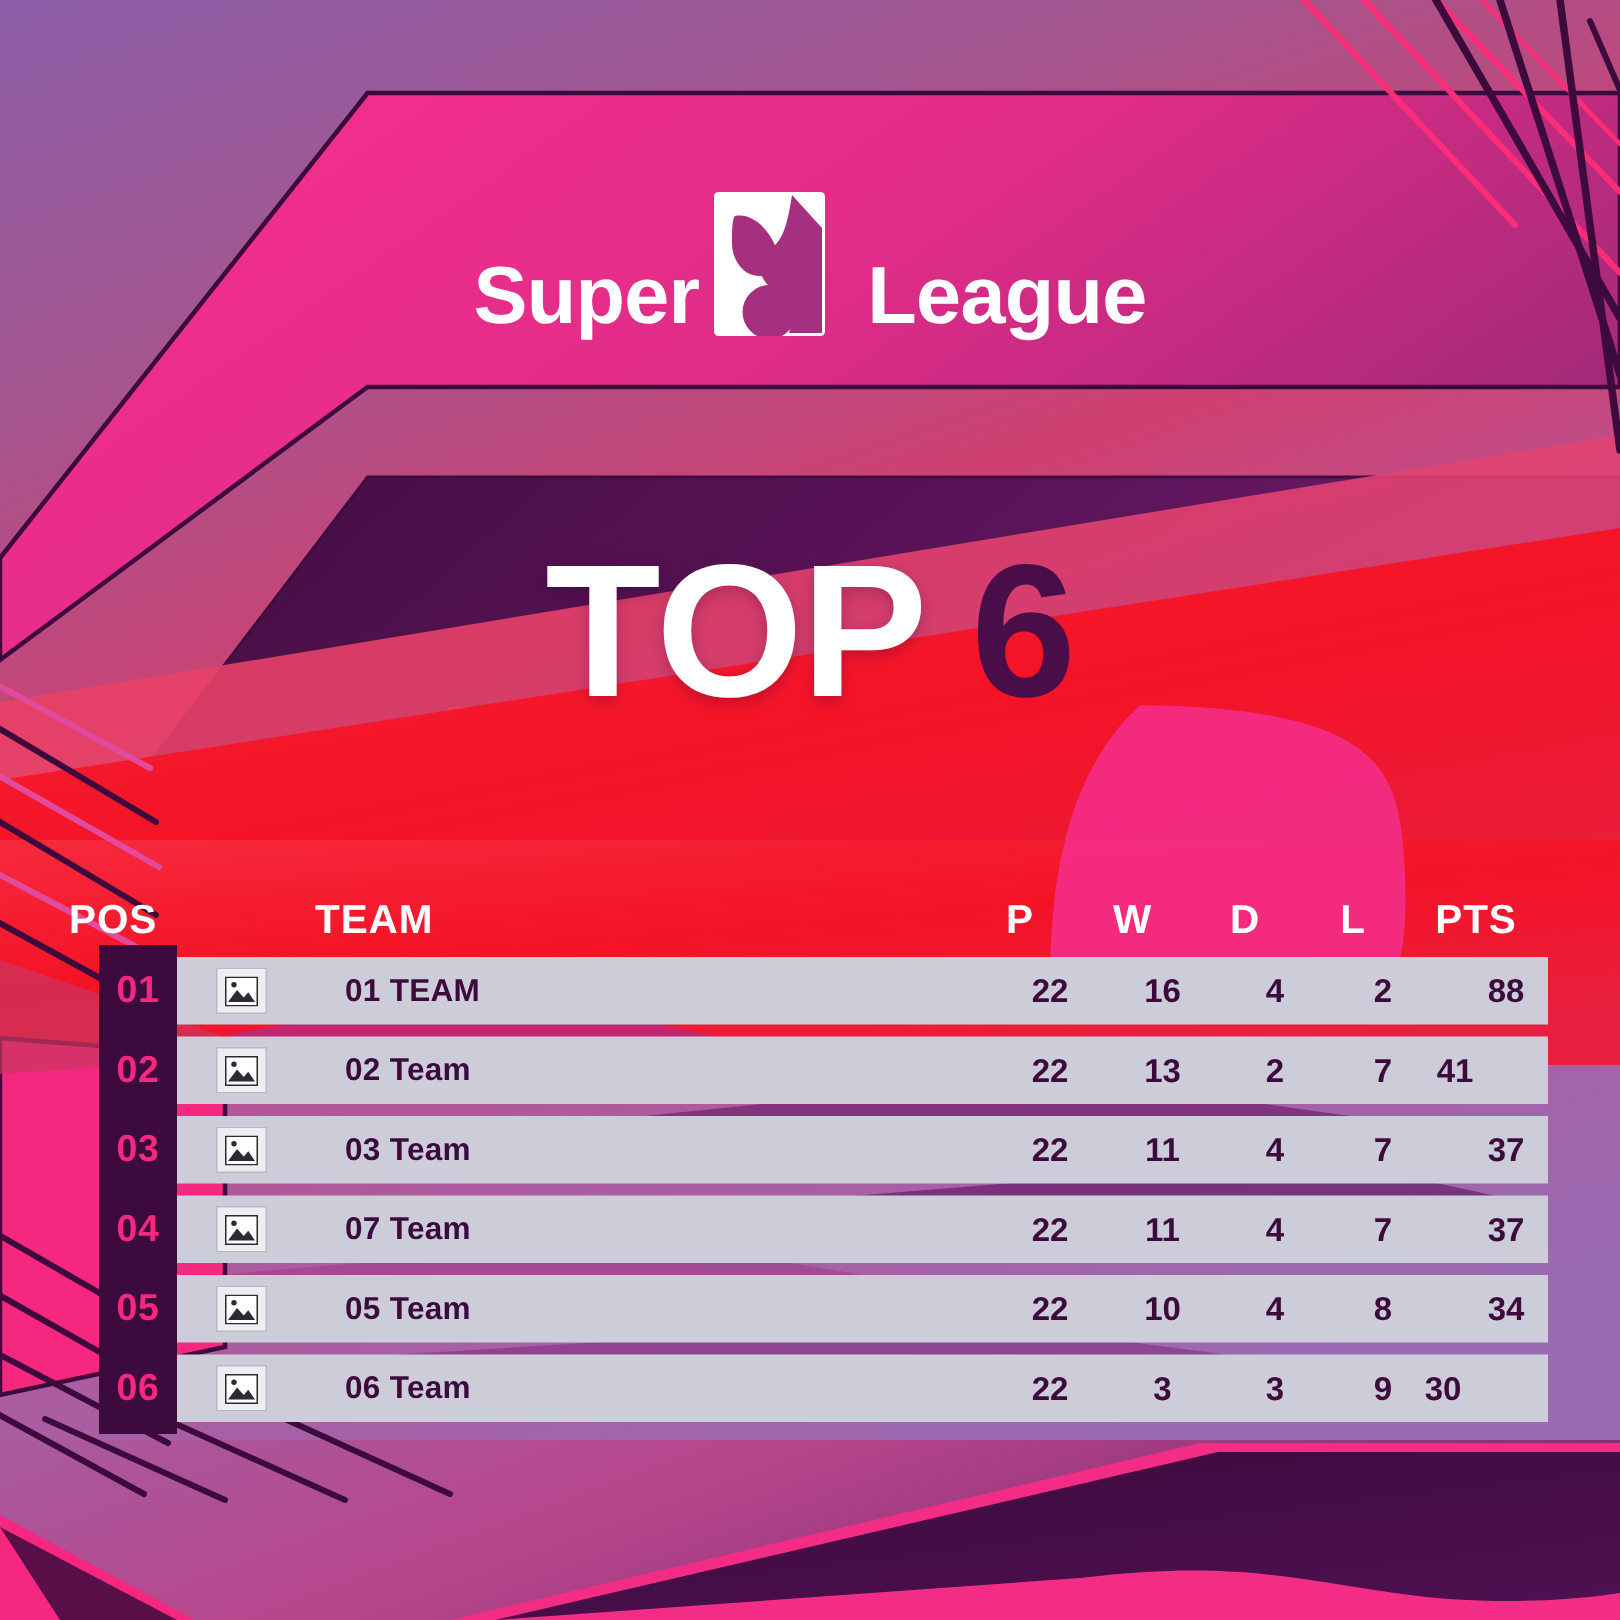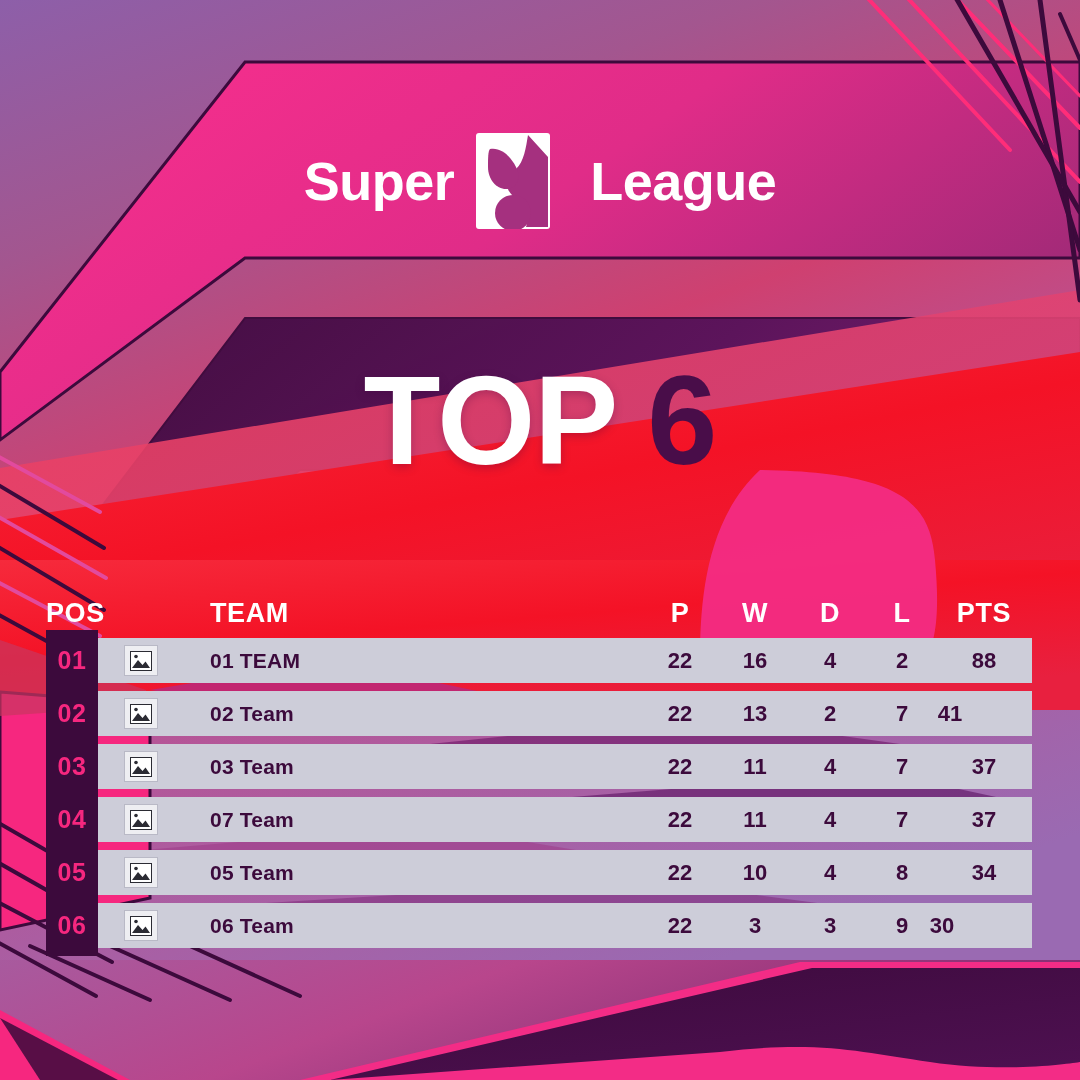--- a/index.html
+++ b/index.html
@@ -8,21 +8,21 @@
     font-family:"Liberation Sans", sans-serif;
     background:linear-gradient(170deg,#8b5ea8 0%, #9a5aa3 18%, #b8528f 38%, #d8407a 55%, #c05390 72%, #9a69b0 100%);
   }
   .stage *{box-sizing:border-box;}
   .bg{position:absolute;inset:0;}
   .bg svg{position:absolute;inset:0;width:1080px;height:1080px;display:block;}
 
   
   .logo-wrap{
     position:absolute;left:0;right:0;top:138px;height:86px;
-    display:flex;align-items:center;justify-content:center;gap:12px;
+    display:flex;align-items:flex-end;justify-content:center;gap:0px;
   }
   .logo-word{
     font-size:54px;font-weight:700;color:#ffffff;letter-spacing:-0.5px;
     line-height:1;white-space:nowrap;
   }
   .logo-word.left{margin-right:10px;}
   .logo-word.right{margin-left:28px;}
   .logo-mark{width:74px;height:96px;flex:0 0 auto;position:relative;}
 
   
@@ -44,21 +44,21 @@
   .table{position:absolute;left:0;top:592px;width:1080px;}
   .thead{
     position:relative;height:42px;display:flex;align-items:center;
     color:#ffffff;font-size:27px;font-weight:700;letter-spacing:.6px;
   }
   .th{position:absolute;top:0;line-height:42px;}
   .th-pos{left:46px;}
   .th-team{left:210px;}
   .th-num{width:60px;text-align:center;}
 
-  .rows{position:relative;margin-top:4px;}
+  .rows{position:relative;margin-top:4px;padding-left:20px;}
   .row{
     position:relative;height:45px;margin-bottom:8px;
   }
   .row-bg{
     position:absolute;left:46px;right:48px;top:0;height:45px;
     background:#cdcdd9;
   }
   .pos-badge{
     position:absolute;left:46px;top:-8px;width:52px;height:61px;
     background:#3c0a3c;color:#f6277f;

